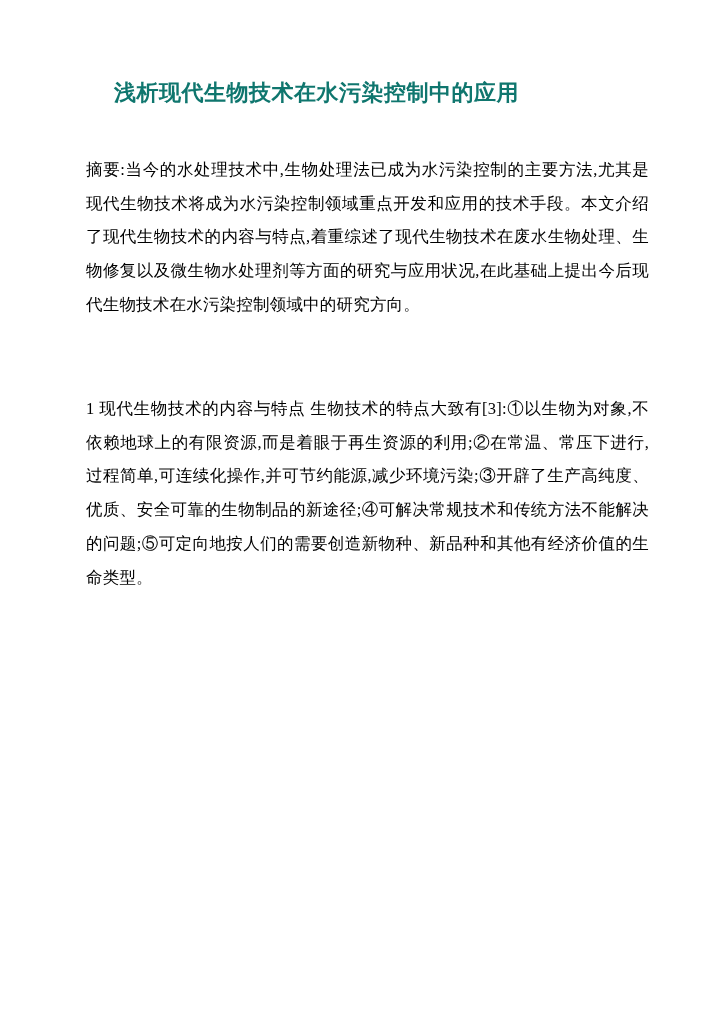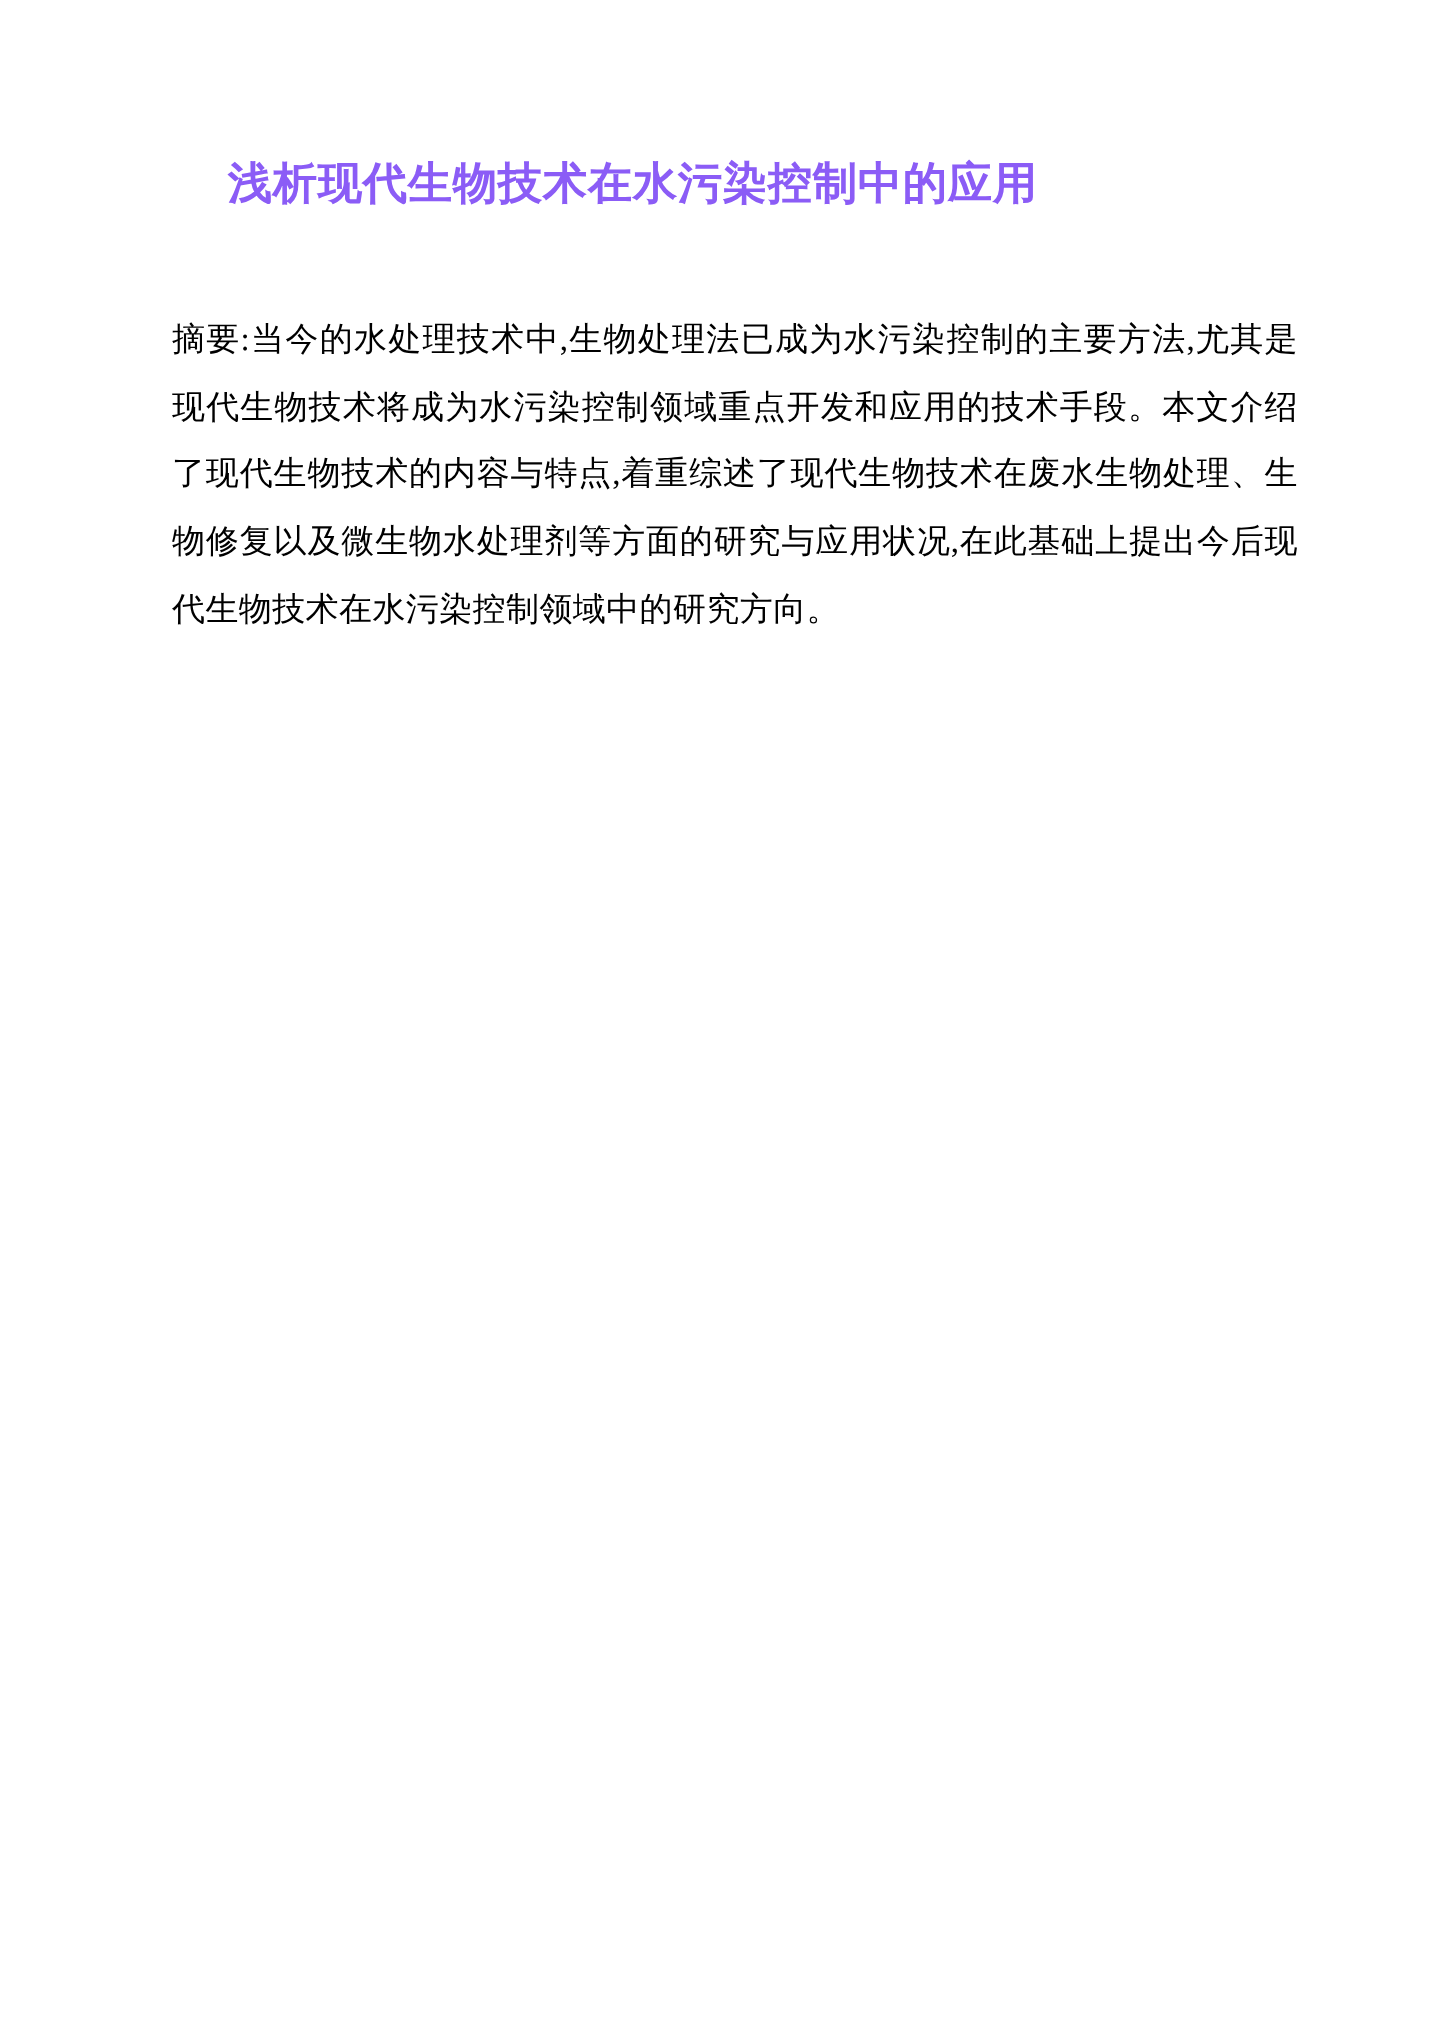--- a/index.html
+++ b/index.html
@@ -22,21 +22,21 @@
     box-sizing: border-box;
     padding: 78px 72px 40px 76px;
   }
   .doc-title {
     font-family: "DejaVu Sans", "Liberation Sans", sans-serif;
     font-size: 22px;
     font-weight: 700;
     letter-spacing: 0.5px;
     line-height: 1.4;
     margin: 0 0 34px 38px;
-    color: #8b5cf6;
+    color: #0f766e;
   }
   .para {
     font-size: 16.5px;
     line-height: 2.05;
     text-align: justify;
     margin: 0 0 2px 0;
     letter-spacing: 0.2px;
   }
   .para.indent {
     text-indent: 0;
@@ -58,14 +58,15 @@
 
 
   <div class="gap-sm"></div>
 
 
   <div class="gap-sm"></div>
 
 
   <div class="gap-sm"></div>
 
+  <p class="para indent">1 现代生物技术的内容与特点 生物技术的特点大致有[3]:①以生物为对象,不依赖地球上的有限资源,而是着眼于再生资源的利用;②在常温、常压下进行,过程简单,可连续化操作,并可节约能源,减少环境污染;③开辟了生产高纯度、优质、安全可靠的生物制品的新途径;④可解决常规技术和传统方法不能解决的问题;⑤可定向地按人们的需要创造新物种、新品种和其他有经济价值的生命类型。</p>
 
 </div>
 
 </body></html>

